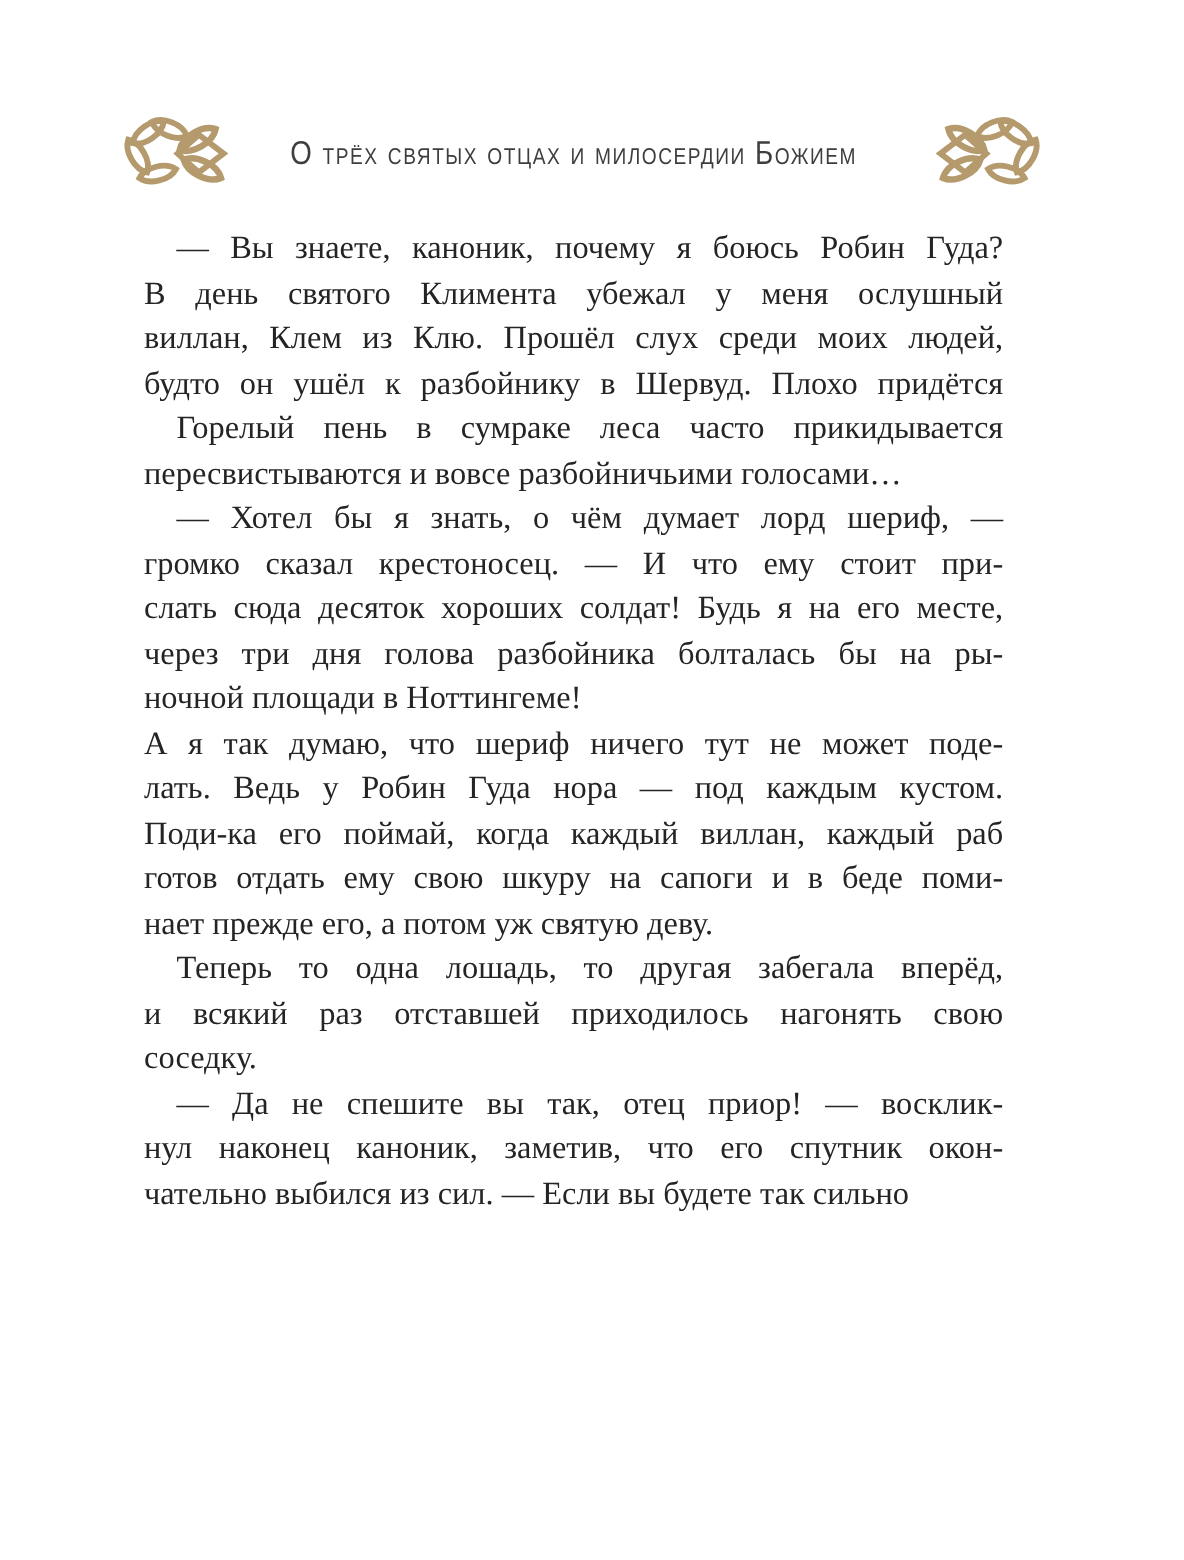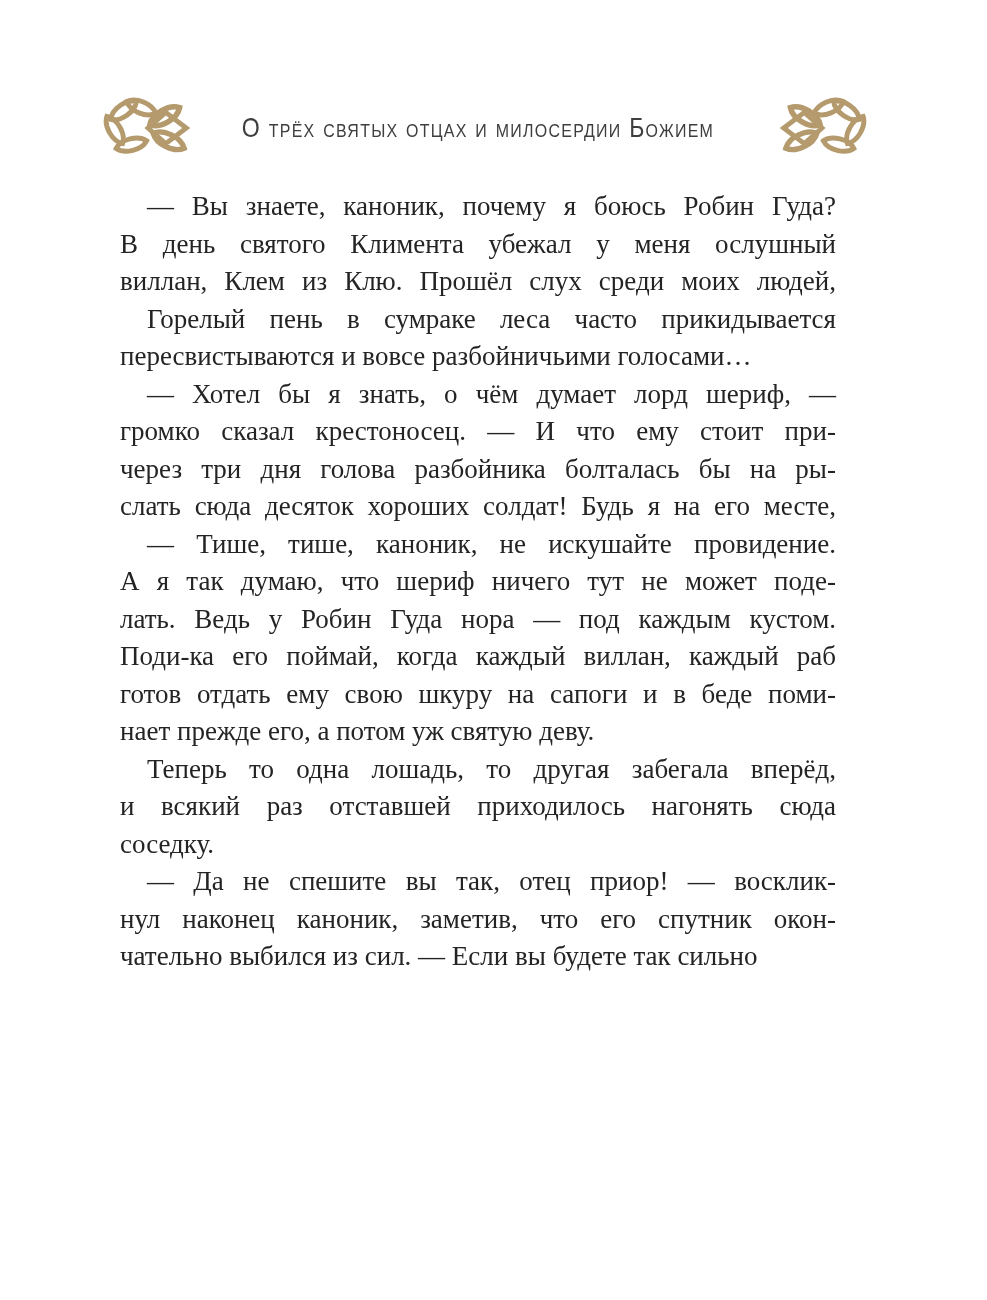--- a/index.html
+++ b/index.html
@@ -95,42 +95,43 @@
         <path d="M47,31 L65,15 L86,31 L65,47 Z"></path>
       </g>
     </svg>
   </div>
 
   <div class="textblock">
       <div class="para">
         <div class="line first">— Вы знаете, каноник, почему я боюсь Робин Гуда?</div>
         <div class="line">В день святого Климента убежал у меня ослушный</div>
         <div class="line">виллан, Клем из Клю. Прошёл слух среди моих людей,</div>
+        <div class="line">будто он ушёл к разбойнику в Шервуд. Плохо придётся</div>
       </div>
       <div class="para">
         <div class="line first">Горелый пень в сумраке леса часто прикидывается</div>
         <div class="line last">пересвистываются и вовсе разбойничьими голосами…</div>
       </div>
       <div class="para">
         <div class="line first">— Хотел бы я знать, о чём думает лорд шериф, —</div>
         <div class="line">громко сказал крестоносец. — И что ему стоит при-</div>
+        <div class="line">слать сюда десяток хороших солдат! Будь я на его месте,</div>
         <div class="line">через три дня голова разбойника болталась бы на ры-</div>
-        <div class="line">слать сюда десяток хороших солдат! Будь я на его месте,</div>
+        <div class="line last">ночной площади в Ноттингеме!</div>
       </div>
       <div class="para">
-        <div class="line first">— Тише, тише, каноник, не искушайте провидение.</div>
         <div class="line">А я так думаю, что шериф ничего тут не может поде-</div>
         <div class="line">лать. Ведь у Робин Гуда нора — под каждым кустом.</div>
         <div class="line">Поди-ка его поймай, когда каждый виллан, каждый раб</div>
         <div class="line">готов отдать ему свою шкуру на сапоги и в беде поми-</div>
         <div class="line last">нает прежде его, а потом уж святую деву.</div>
       </div>
       <div class="para">
         <div class="line first">Теперь то одна лошадь, то другая забегала вперёд,</div>
-        <div class="line">и всякий раз отставшей приходилось нагонять сюда</div>
+        <div class="line">и всякий раз отставшей приходилось нагонять свою</div>
         <div class="line last">соседку.</div>
       </div>
       <div class="para">
         <div class="line first">— Да не спешите вы так, отец приор! — восклик-</div>
         <div class="line">нул наконец каноник, заметив, что его спутник окон-</div>
         <div class="line last">чательно выбился из сил. — Если вы будете так сильно</div>
       </div>
     </div>
 
   <div class="footer">

